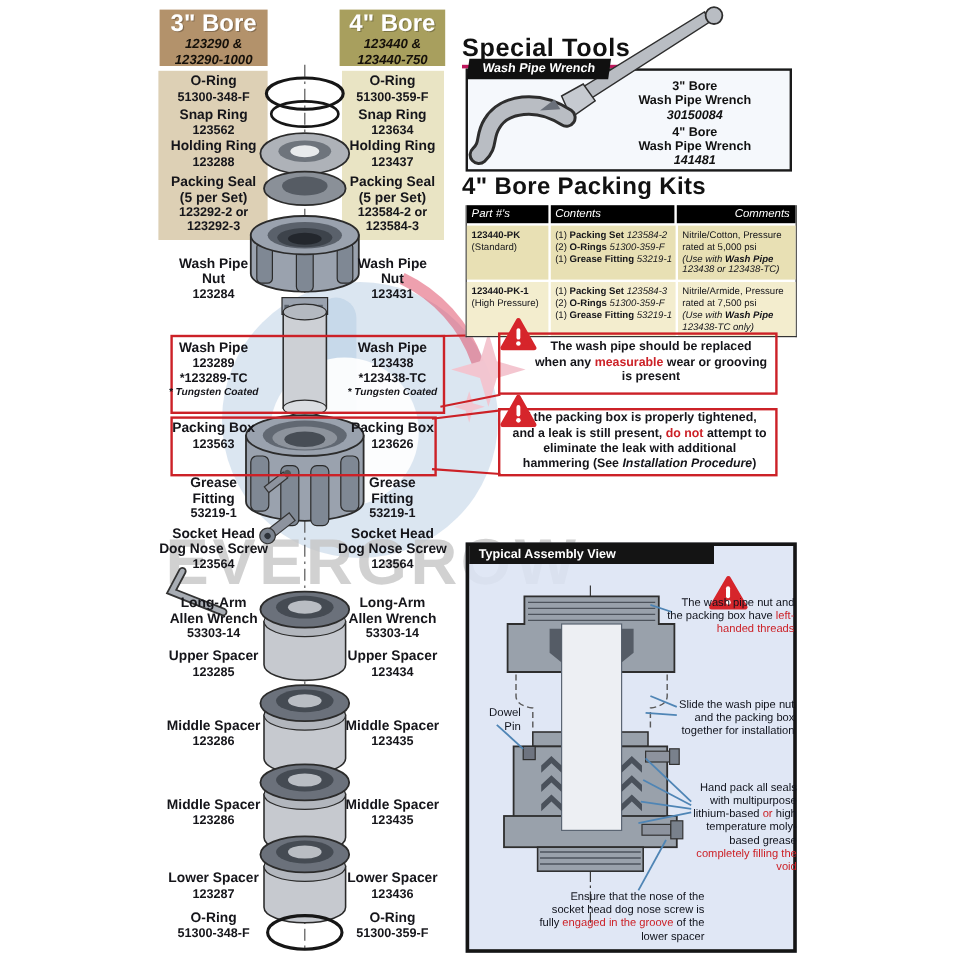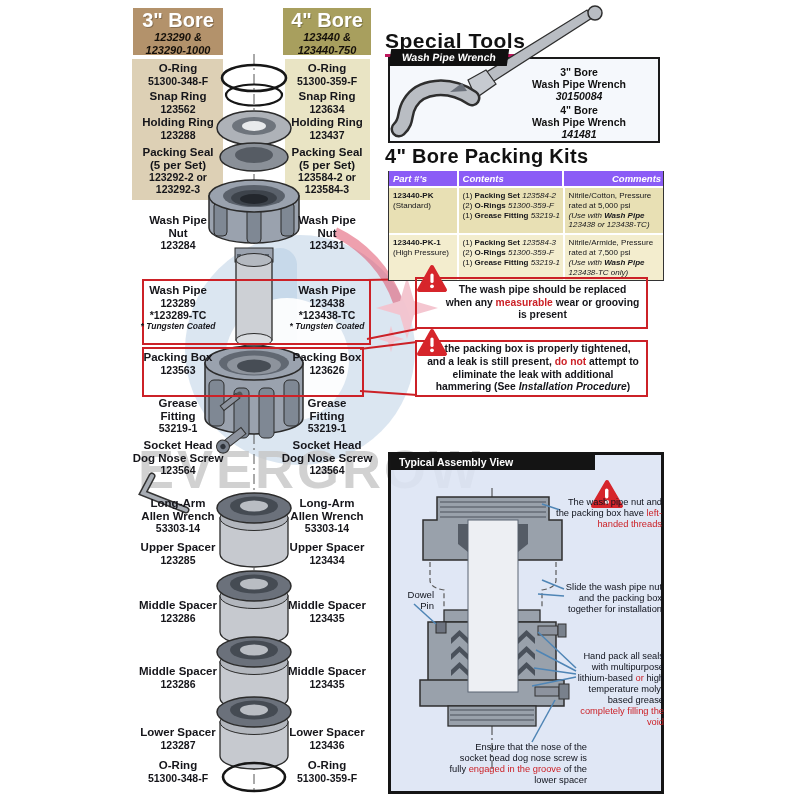--- a/index.html
+++ b/index.html
@@ -35,21 +35,21 @@
           z-index:5;font-size:10.5px;font-weight:bold;text-align:center;line-height:17px;
           transform:skewX(-8deg);}
   .tool-text{position:absolute;z-index:4;text-align:center;}
   .tt-b{font-size:10.5px;font-weight:bold;line-height:12px;}
   .tt-i{font-size:10.5px;font-weight:bold;font-style:italic;line-height:12px;}
   .tt-s{font-size:8.8px;font-weight:bold;line-height:10.5px;color:#222;}
   .kits-title{position:absolute;left:385px;top:145px;z-index:2;font-size:20px;font-weight:bold;letter-spacing:.3px;}
   .ktable{position:absolute;left:388px;top:171px;width:276px;z-index:2;border:1.5px solid #333;
           border-top:none;box-sizing:border-box;background:#fff;}
   .khead{display:flex;gap:2px;background:#fff;}
-  .kh{background:#8b5cf6;color:#fff;font-weight:bold;font-style:italic;font-size:9.5px;
+  .kh{background:#000000;color:#fff;font-weight:normal;font-style:italic;font-size:9.5px;
       padding:2px 4px;box-sizing:border-box;}
   .kc0{width:68px;}.kc1{width:104px;}.kc2{width:99px;padding-left:48px;}
   .krow{display:flex;gap:2px;margin-top:2px;}
   .krow:last-child{margin-bottom:0;}
   .kcell{padding:3px 4px;font-size:8px;line-height:9.8px;box-sizing:border-box;color:#15151a;}
   .krow.r0 .kcell{background:#e8e0b4;}
   .krow.r1 .kcell{background:#f3edce;}
   .kline{white-space:nowrap;}
   .b{font-weight:bold;}
   .i{font-style:italic;}

